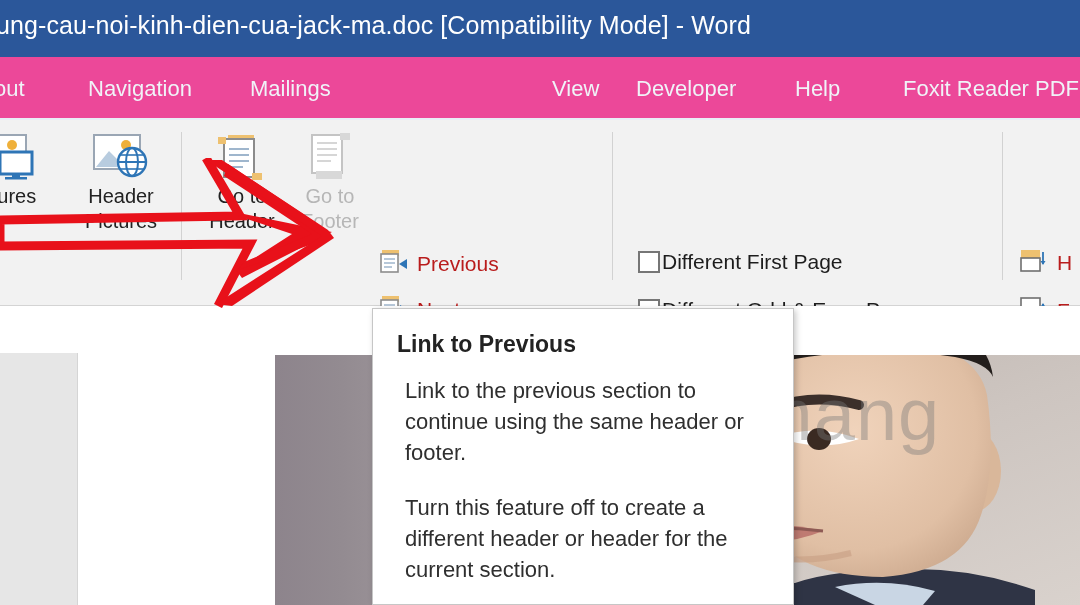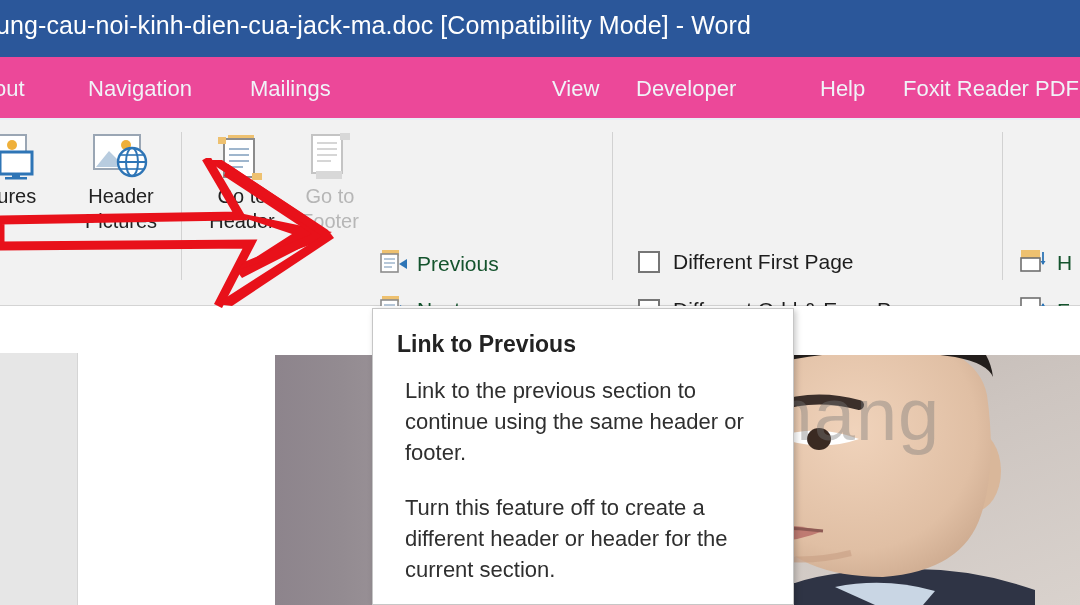--- a/index.html
+++ b/index.html
@@ -50,29 +50,29 @@
   
   .bigbtn{position:absolute;text-align:center;}
   .bigbtn .cap{
     font-size:20px;color:#222;line-height:25px;white-space:nowrap;
   }
   .bigbtn.disabled .cap{color:#b6b6b6;}
   .bigbtn .ic{height:54px;display:flex;align-items:center;justify-content:center;}
 
   
   .smallbtn{position:absolute;display:flex;align-items:center;gap:9px;}
-  .smallbtn .lbl{font-size:21px;color:#14532d;white-space:nowrap;}
+  .smallbtn .lbl{font-size:21px;color:#b91c1c;white-space:nowrap;}
   .smallbtn.sel{
     background:#666666;padding:3px 10px 3px 6px;border:1px solid #5a5a5a;
     border-radius:2px;
   }
   .smallbtn.sel .lbl{color:#ffffff;}
 
   
-  .chkrow{position:absolute;display:flex;align-items:center;gap:13px;text-align:right;}
+  .chkrow{position:absolute;display:flex;align-items:center;gap:2px;text-align:right;}
   .chkbox{
     width:22px;height:22px;border:2px solid #767676;background:#fff;
     position:relative;box-sizing:border-box;flex:0 0 auto;
   }
   .chkbox.checked::after{
     content:"";position:absolute;left:5px;top:2px;width:7px;height:13px;
     border:solid #4a4a4a;border-width:0 2px 2px 0;transform:rotate(42deg);
   }
   .chkrow .lbl{font-size:21px;color:#1d1d1d;white-space:nowrap;}
 
@@ -142,21 +142,21 @@
     <div class="title-text">ung-cau-noi-kinh-dien-cua-jack-ma.doc [Compatibility Mode]  -  Word</div>
   </div>
 
   <div class="tabstrip" id="tabstrip">
       <div class="tab" style="left: -6px;">out</div>
       <div class="tab" style="left: 88px;">Navigation</div>
       <div class="tab" style="left: 250px;">Mailings</div>
       <div class="tab" style="left: 399px; margin-top: 40px;">Review</div>
       <div class="tab" style="left: 552px;">View</div>
       <div class="tab" style="left: 636px;">Developer</div>
-      <div class="tab" style="left: 795px; margin-left: 25px;">Help</div>
+      <div class="tab" style="left: 795px;">Help</div>
       <div class="tab" style="left: 903px;">Foxit Reader PDF</div>
     </div>
 
   <div class="ribbon">
     <div class="ribbon-top-hair"></div>
 
     <div class="grp-sep" style="left:181px;"></div>
     <div class="grp-sep" style="left:612px;"></div>
     <div class="grp-sep" style="left:1002px;"></div>
 

